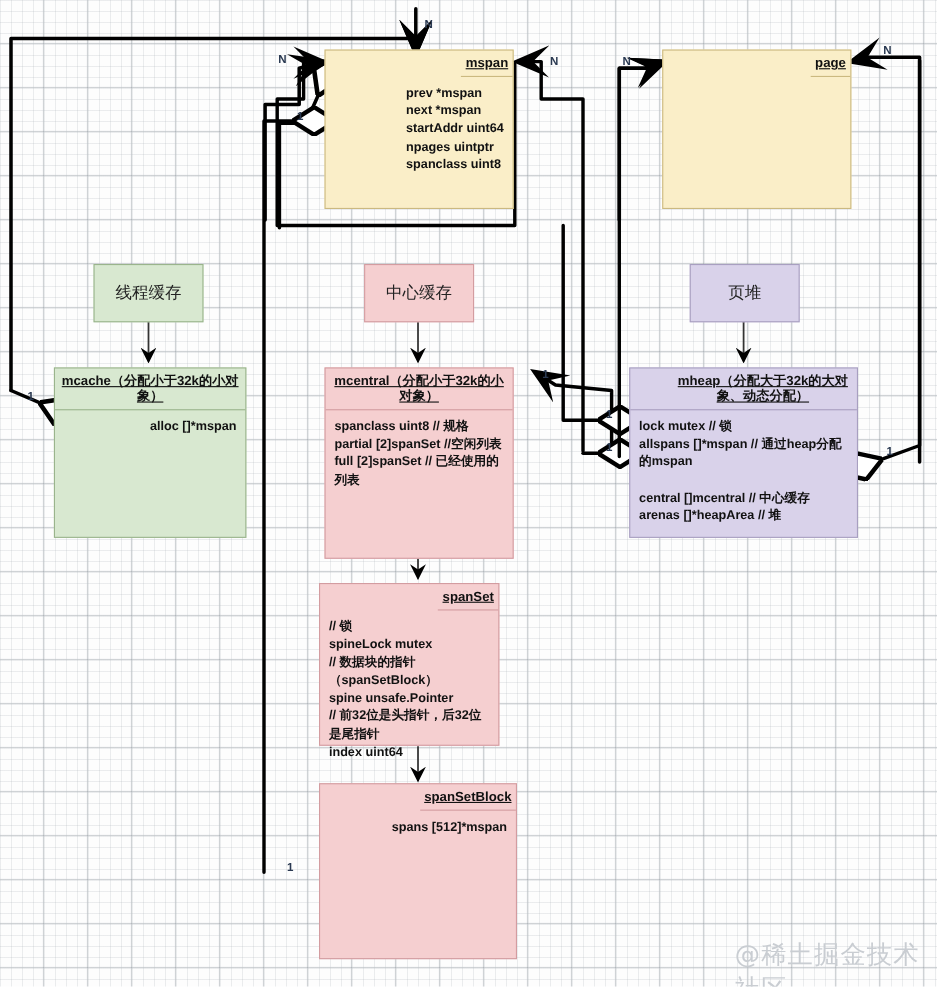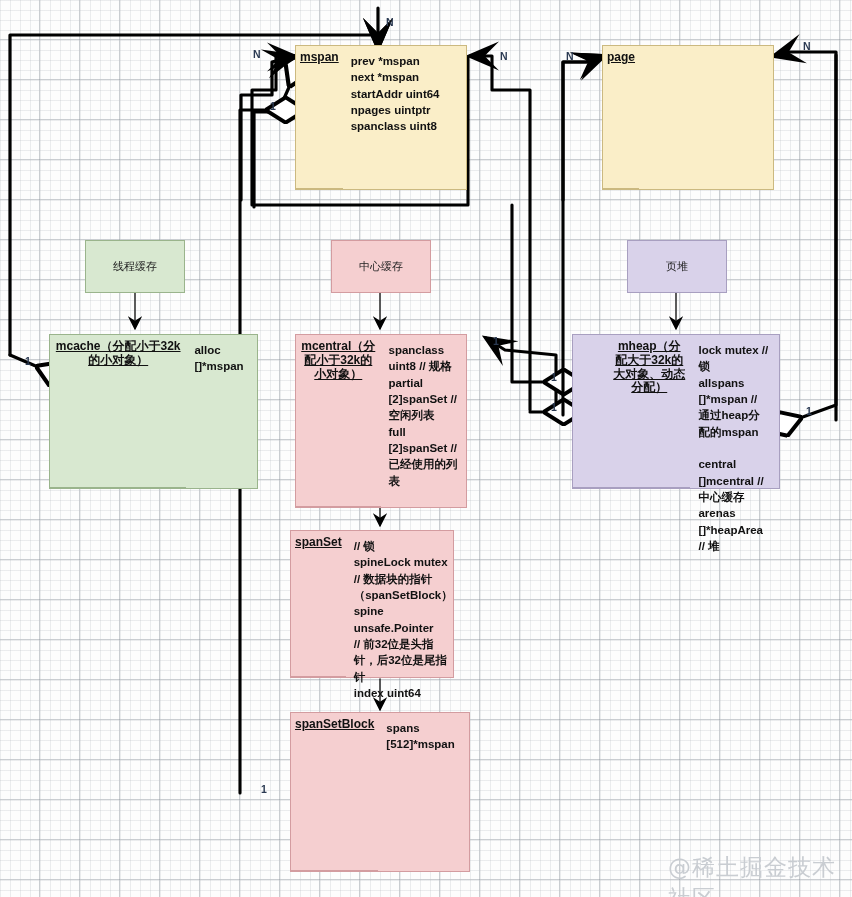--- a/index.html
+++ b/index.html
@@ -17,28 +17,28 @@
       linear-gradient(to bottom, rgba(190,195,200,.30) 1px, transparent 1px),
       linear-gradient(to right, rgba(140,148,156,.45) 1px, transparent 1px),
       linear-gradient(to bottom, rgba(140,148,156,.45) 1px, transparent 1px);
     background-size:10px 10px,10px 10px,40px 40px,40px 40px;
     background-position:0 0,0 0,-1px -1px,-1px -1px;
   }
   svg.edges{position:absolute;left:0;top:0;width:852px;height:897px;overflow:visible;}
   .node{position:absolute;box-sizing:border-box;border:1px solid #9a9a9a;}
 
   
-  .plain{display:flex;align-items:center;justify-content:center;font-size:11px;color:#222;}
+  .plain{display:flex;align-items:center;justify-content:center;font-size:15px;color:#222;}
   .green{background:#d8e8d0;border-color:#9ab48c;}
   .pink {background:#f5cfd0;border-color:#d39ca0;}
   .purple{background:#d9d2ea;border-color:#a89fc0;}
   .yellow{background:#faeec8;border-color:#cbb980;}
 
   
-  .uml{display:flex;}
+  .uml{display:flex;flex-direction:column;align-items:flex-end;}
   .uml .hdr{
     text-align:center;font-weight:bold;font-size:12px;color:#111;
     padding:5px 4px 4px 4px;border-bottom:1px solid #9a9a9a;
     line-height:1.15;
   }
   .uml .hdr span{text-decoration:underline;}
   .uml .body{
     padding:7px 8px;font-size:11.5px;color:#111;line-height:1.42;white-space:pre-line;font-weight:bold;
   }
   .uml.green .hdr{border-bottom-color:#9ab48c;}
@@ -155,21 +155,21 @@
   </div>
 
   <div class="node plain purple" style="left:627px;top:240px;width:100px;height:53px;">
     <span>页堆</span>
   </div>
 
   <div class="node plain pink" style="left:331px;top:240px;width:100px;height:53px;">
     <span>中心缓存</span>
   </div>
 
-  <div class="node uml green" style="left:49px;top:334px;width:209px;height:155px;">
+  <div class="node uml green" style="left:49px;top:334px;width:175px;height:155px;">
     <div class="hdr">
       <span>mcache（分配小于32k的小对象）</span>
     </div>
     <div class="body">alloc []*mspan</div>
   </div>
 
   <div class="node uml pink" style="left:295px;top:334px;width:172px;height:174px;">
     <div class="hdr">
       <span>mcentral（分配小于32k的小对象）</span>
     </div>

